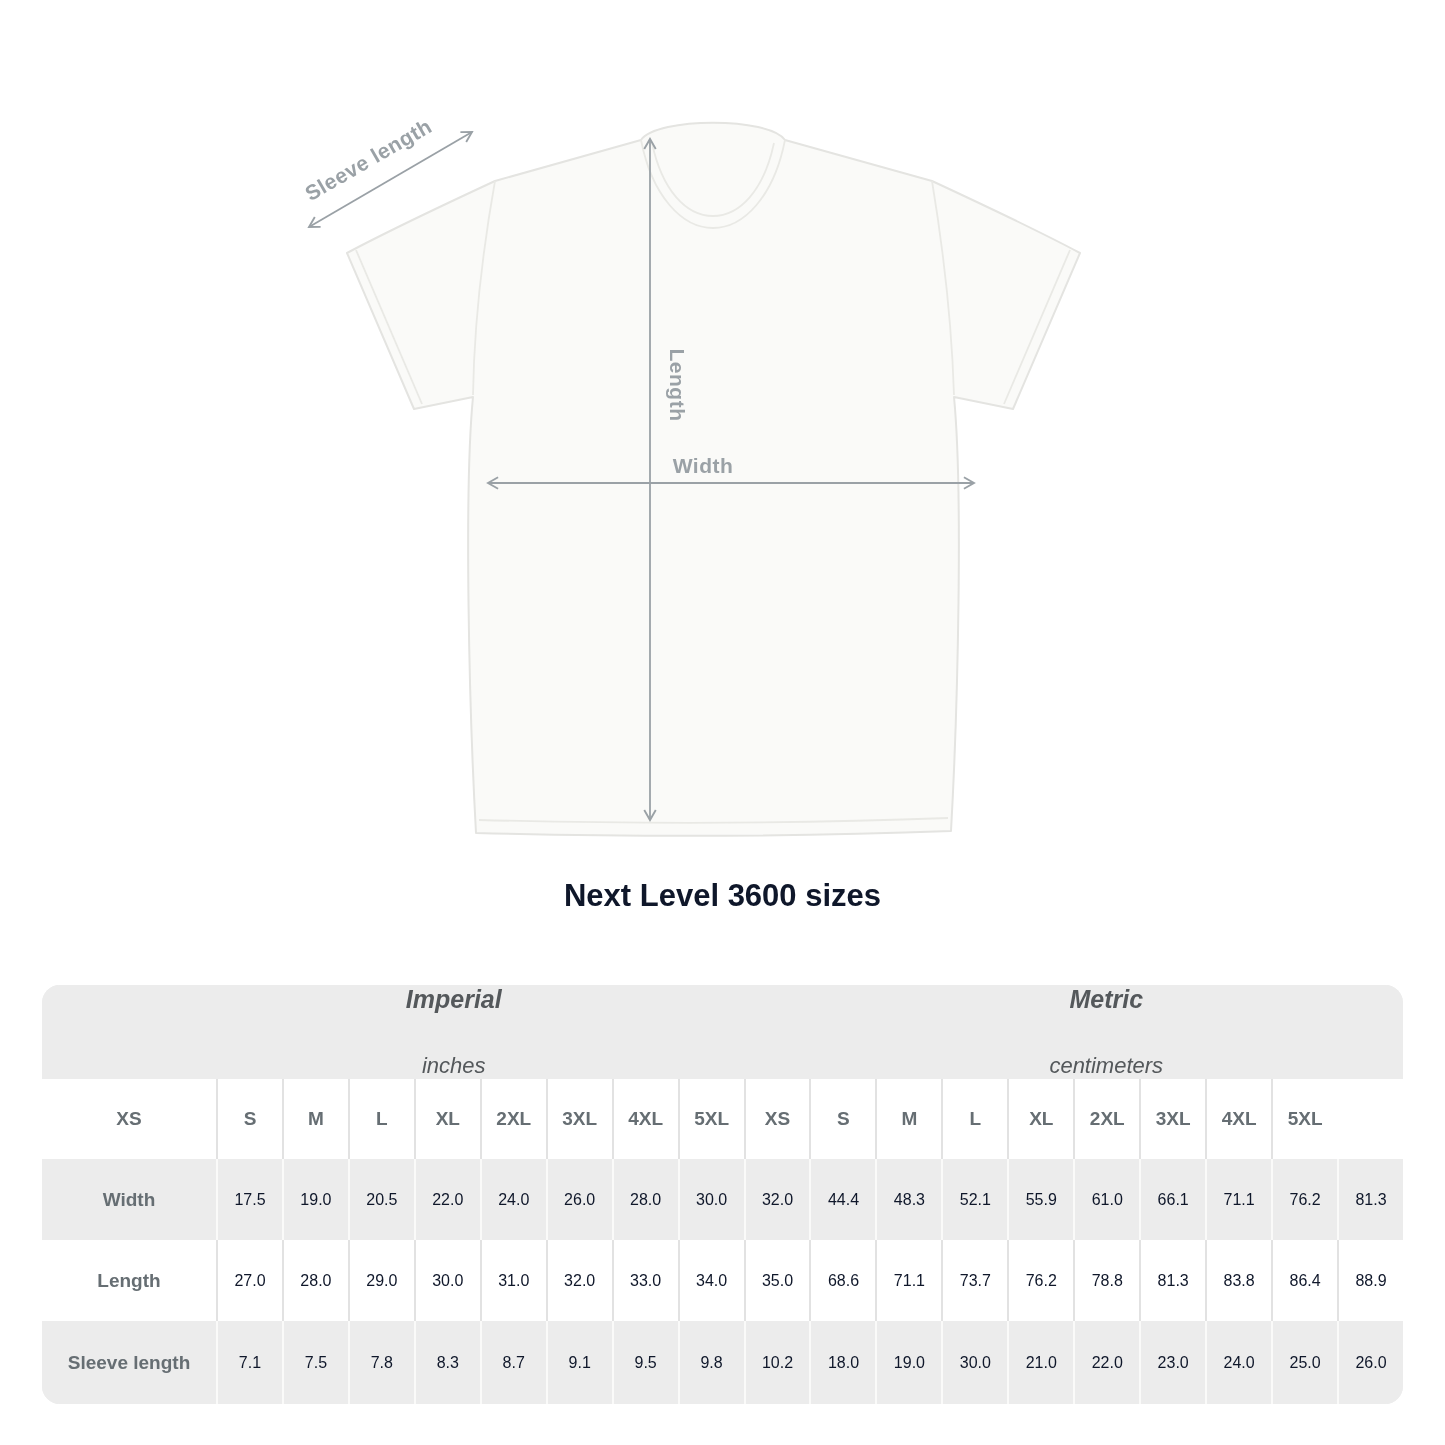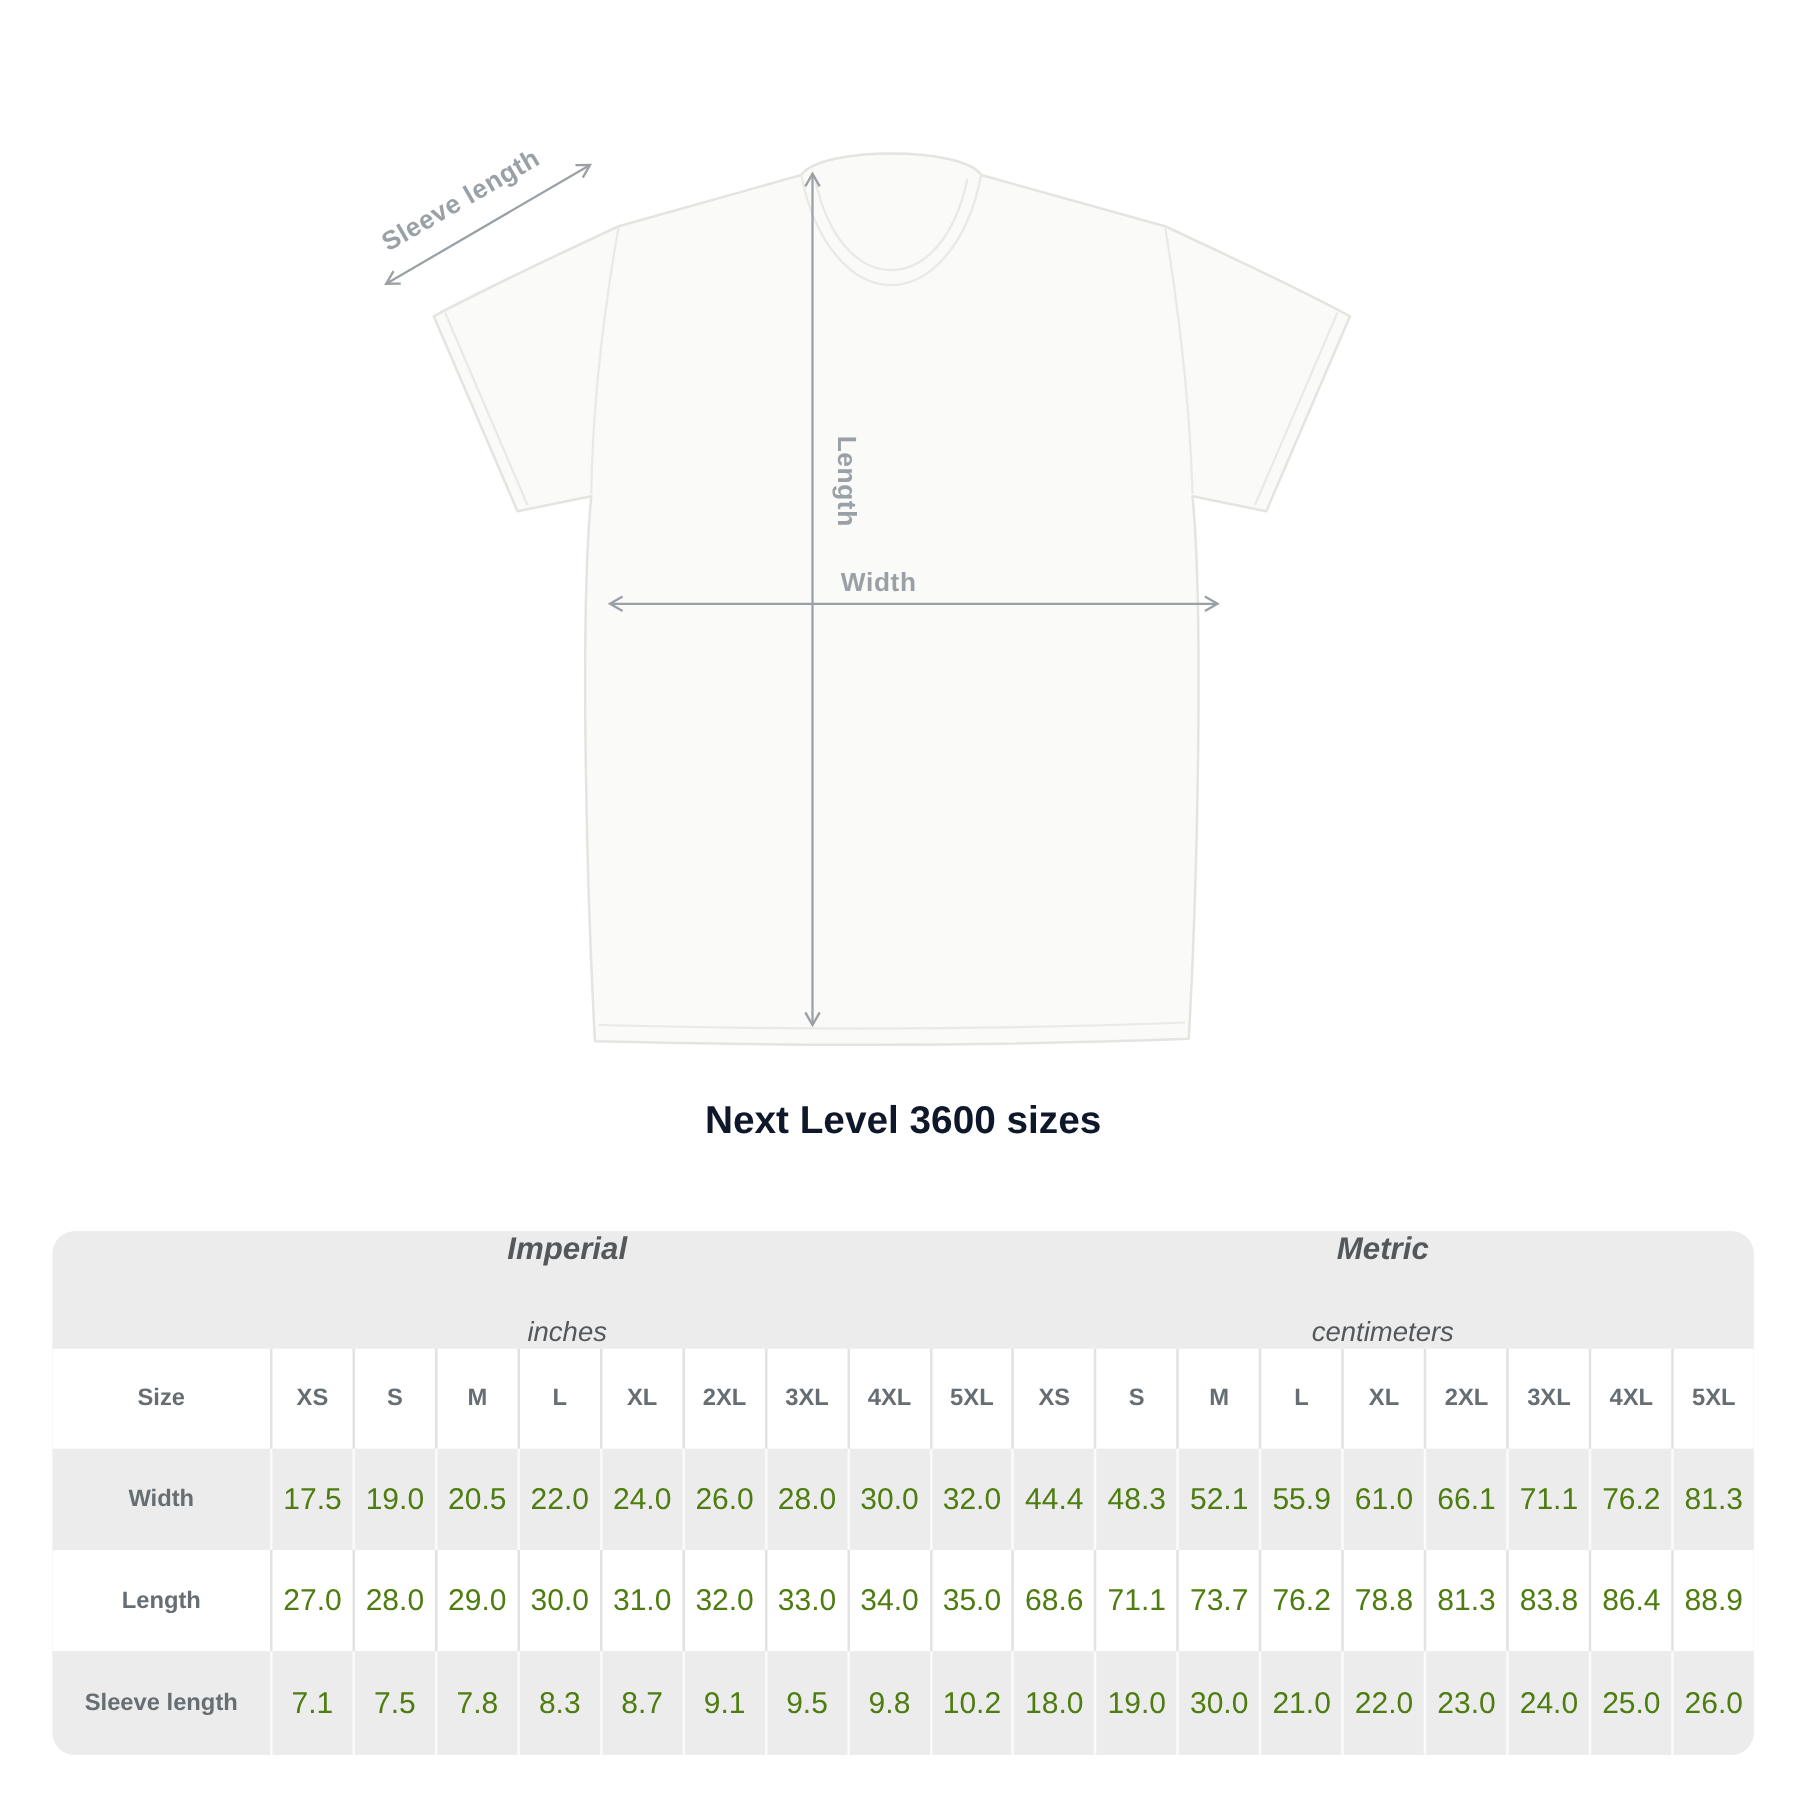--- a/index.html
+++ b/index.html
@@ -33,21 +33,21 @@
   .t-row{display:grid;grid-template-columns:174px repeat(18,1fr);}
   .t-row:nth-child(1){height:80px;}
   .t-row:nth-child(2){height:81px;}
   .t-row:nth-child(3){height:81px;}
   .t-row:nth-child(4){height:83px;}
   .t-row.white{background:#ffffff;--sep:#e2e2e2;}
   .t-row.gray{background:#ececec;--sep:#fafaf9;}
   .t-cell{display:flex;align-items:center;justify-content:center;}
   .t-cell + .t-cell{border-left:2px solid var(--sep);}
   .t-cell.lbl,.t-cell.hdr{font-weight:bold;color:#666e73;font-size:19px;}
-  .t-cell.val{color:#4d7c0f;font-size:24px;}
+  .t-cell.val{color:#0f172a;font-size:16px;}
 </style>
 </head>
 <body>
 
 <div class="page">
 
   <svg class="diagram" width="1445" height="880" viewBox="0 0 1445 880">
     <defs>
       <marker id="arw" viewBox="0 0 10 10" refX="8.5" refY="5" markerWidth="8" markerHeight="8" orient="auto-start-reverse">
         <path d="M1.5 1 L8.5 5 L1.5 9" fill="none" stroke="#9aa1a6" stroke-width="1.3"></path>
@@ -94,21 +94,20 @@
         <div class="band-title">Imperial</div>
         <div class="band-sub">inches</div>
       </div>
       <div class="band-cell metric">
         <div class="band-title">Metric</div>
         <div class="band-sub">centimeters</div>
       </div>
     </div>
     <div id="table-rows">
         <div class="t-row white">
-          <div class="t-cell lbl">Size</div>
           <div class="t-cell hdr">XS</div>
           <div class="t-cell hdr">S</div>
           <div class="t-cell hdr">M</div>
           <div class="t-cell hdr">L</div>
           <div class="t-cell hdr">XL</div>
           <div class="t-cell hdr">2XL</div>
           <div class="t-cell hdr">3XL</div>
           <div class="t-cell hdr">4XL</div>
           <div class="t-cell hdr">5XL</div>
           <div class="t-cell hdr">XS</div>

